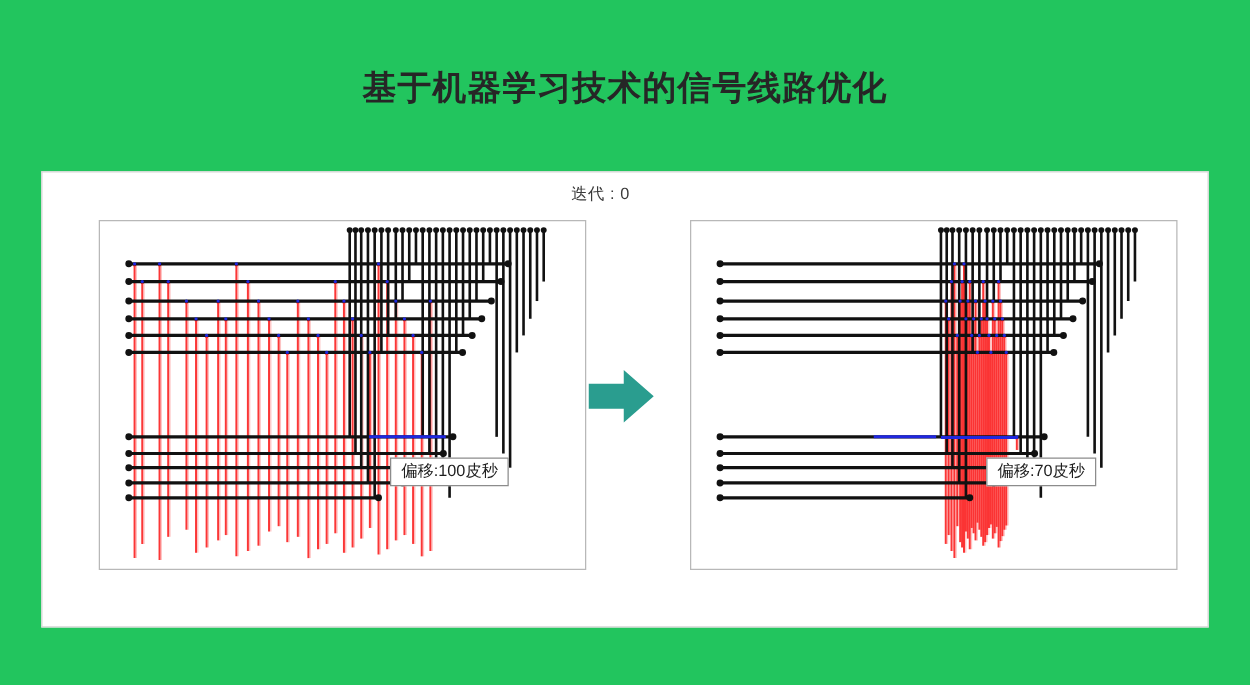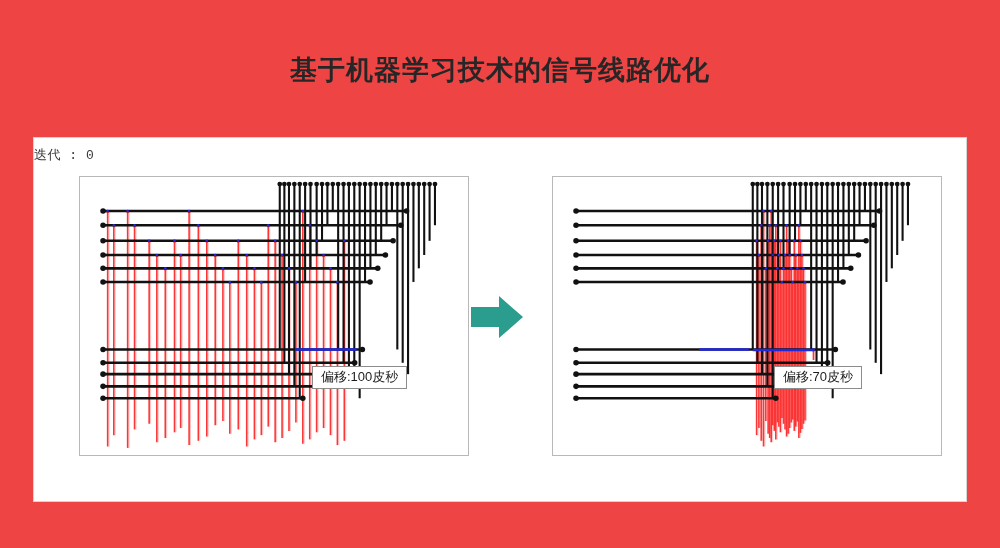--- a/index.html
+++ b/index.html
@@ -8,21 +8,21 @@
     background: #ebebeb;
     width: 1000px;
     height: 548px;
     overflow: hidden;
     font-family: "Liberation Sans", "DejaVu Sans", sans-serif;
   }
   #root {
     position: relative;
     width: 1000px;
     height: 548px;
-    background: #ef4444;
+    background: #22c55e;
   }
   #page-title {
     position: absolute;
     left: 0;
     top: 52px;
     width: 1000px;
     text-align: center;
     font-size: 27px;
     font-weight: bold;
     color: #262626;
@@ -43,25 +43,24 @@
     top: 0;
     height: 365px;
   }
   .panel.left  { left: 0px;   width: 470px; }
   .panel.right { left: 470px; width: 464px; }
 
   .panel-title {
     position: absolute;
     top: 8px;
     width: 100%;
-    text-align: left;
+    text-align: right;
     font-size: 13px;
     color: #3a3a3a;
     letter-spacing: 0.5px;
-    font-family: Liberation Mono, monospace;
   }
 
   
   .axes {
     position: absolute;
     border: 1px solid #b8b8b8;
     background: #ffffff;
     box-sizing: border-box;
     overflow: hidden;
   }
@@ -76,21 +75,21 @@
     position: absolute;
     background: #ffffff;
     border: 1px solid #8c8c8c;
     padding: 3px 8px 4px 8px;
     font-size: 13px;
     color: #1d1d1d;
     white-space: nowrap;
     line-height: 1.1;
   }
   .panel.left .annot  { left: 278px; top: 228px; }
-  .panel.right .annot { left: 270px; top: 228px; }
+  .panel.right .annot { left: 285px; top: 228px; }
 
   
   #arrow {
     position: absolute;
     left: 469px;
     top: 293px;
     width: 56px;
     height: 48px;
   }
 </style>

